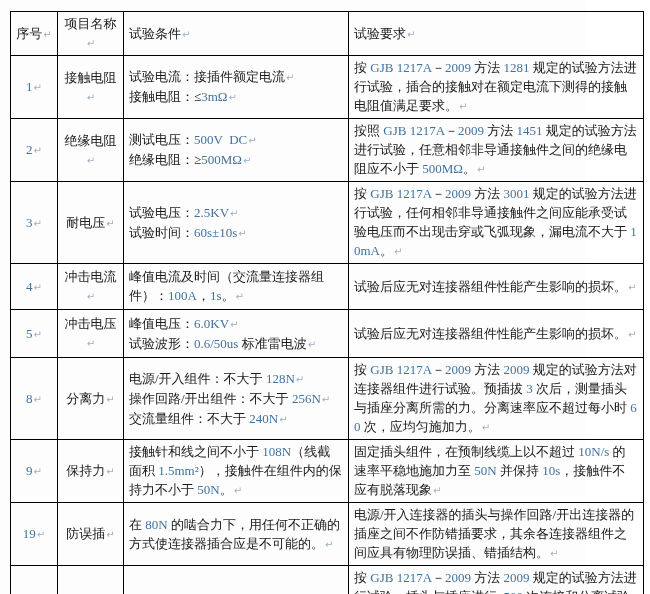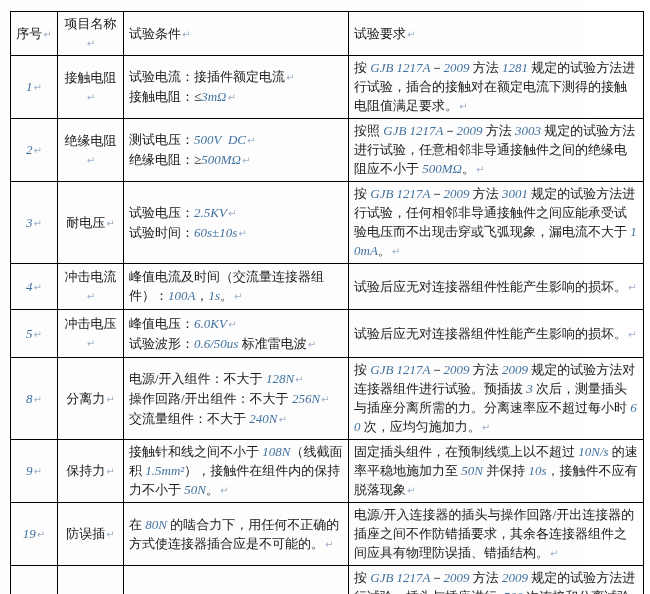--- a/index.html
+++ b/index.html
@@ -34,21 +34,21 @@
     font-weight: normal;
     overflow: hidden;
   }
   th.c-no, td.c-no, th.c-name, td.c-name { text-align: center; }
   td.c-cond, td.c-req, th.c-cond, th.c-req { text-align: left; margin-left: 26px; }
   .para {
     white-space: pre-wrap;
     line-height: 19px;
     word-break: break-all;
   }
-  .num { color: var(--num-color, #41729f); font-style: italic; }
+  .num { color: var(--num-color, #41729f); }
   .mark {
     color: var(--mark-color, #9db0c9);
     font-size: 10px;
     margin-left: 1px;
     font-family: "DejaVu Sans", sans-serif;
   }
   
   tr.hdr      td, tr.hdr      th { height: 27px; }
   tr.row-0 td { height: 53px; }
   tr.row-1 td { height: 58px; }
@@ -108,21 +108,21 @@
             <div class="para"><span class="num">2</span><span class="mark">↵</span></div>
           </td>
           <td class="c-name">
             <div class="para">绝缘电阻<span class="mark">↵</span></div>
           </td>
           <td class="c-cond">
             <div class="para">测试电压：<span class="num">500V</span>  <span class="num">DC</span><span class="mark">↵</span></div>
             <div class="para">绝缘电阻：≥<span class="num">500MΩ</span><span class="mark">↵</span></div>
           </td>
           <td class="c-req">
-            <div class="para">按照 <span class="num">GJB</span> <span class="num">1217A</span>－<span class="num">2009</span> 方法 <span class="num">3003</span> 规定的试验方法进行试验，任意相邻非导通接触件之间的绝缘电阻应不小于 <span class="num">500MΩ</span>。<span class="mark">↵</span></div>
+            <div class="para">按照 <span class="num">GJB</span> <span class="num">1217A</span>－<span class="num">2009</span> 方法 <span class="num">1451</span> 规定的试验方法进行试验，任意相邻非导通接触件之间的绝缘电阻应不小于 <span class="num">500MΩ</span>。<span class="mark">↵</span></div>
           </td>
         </tr>
         <tr class="row-2">
           <td class="c-no">
             <div class="para"><span class="num">3</span><span class="mark">↵</span></div>
           </td>
           <td class="c-name">
             <div class="para">耐电压<span class="mark">↵</span></div>
           </td>
           <td class="c-cond">

